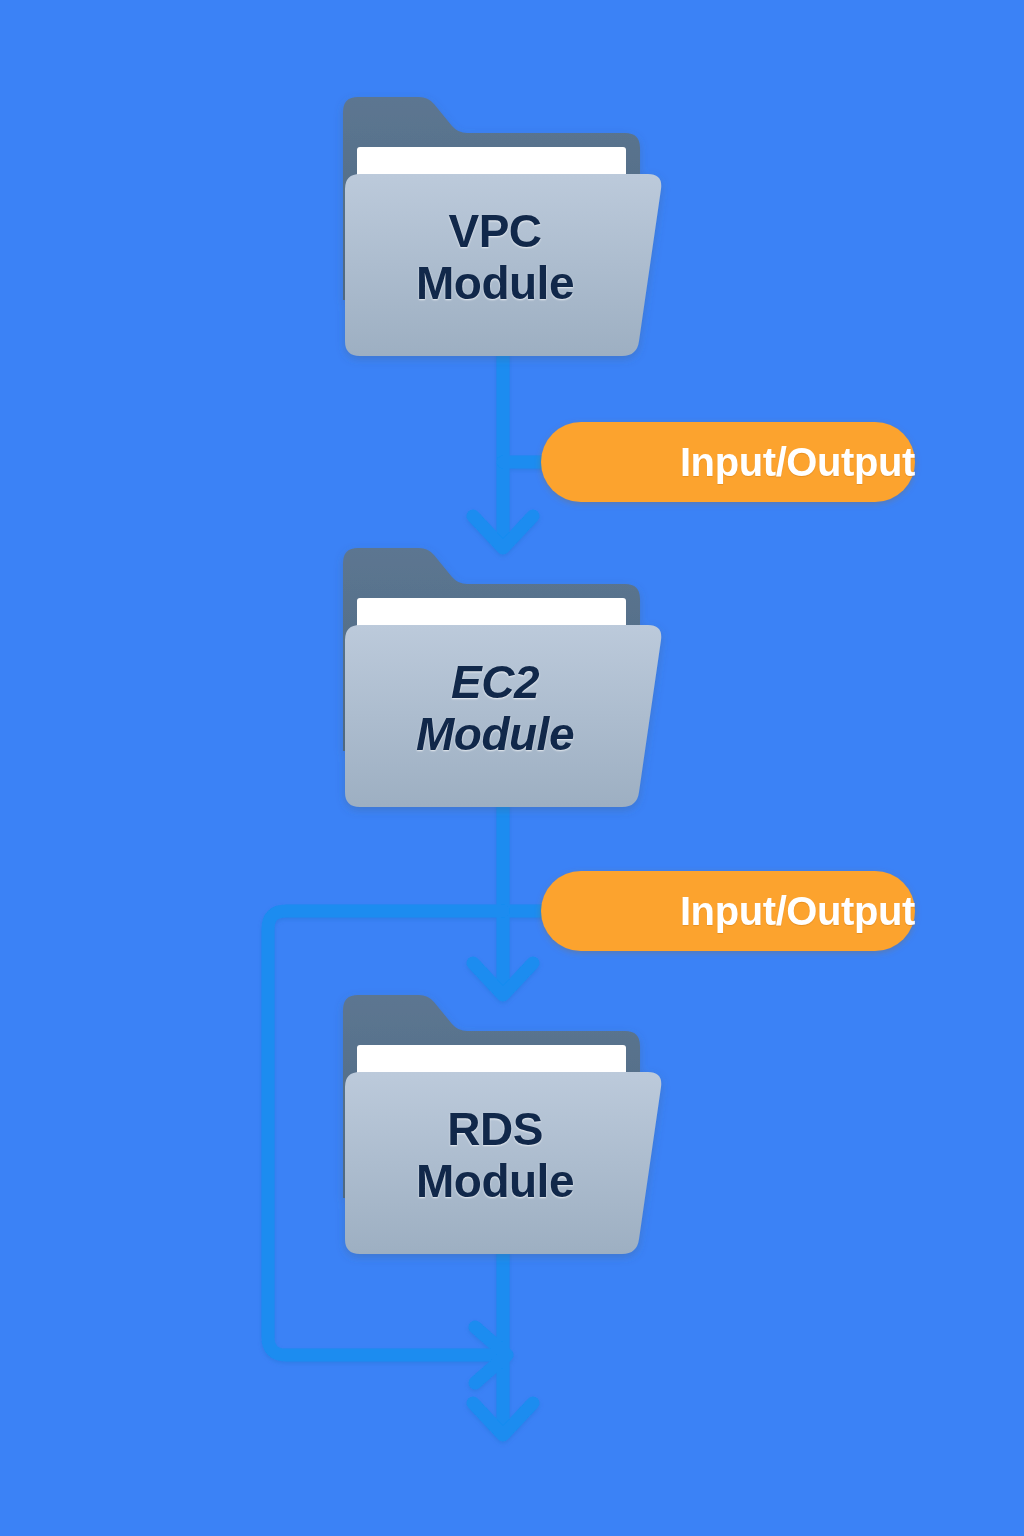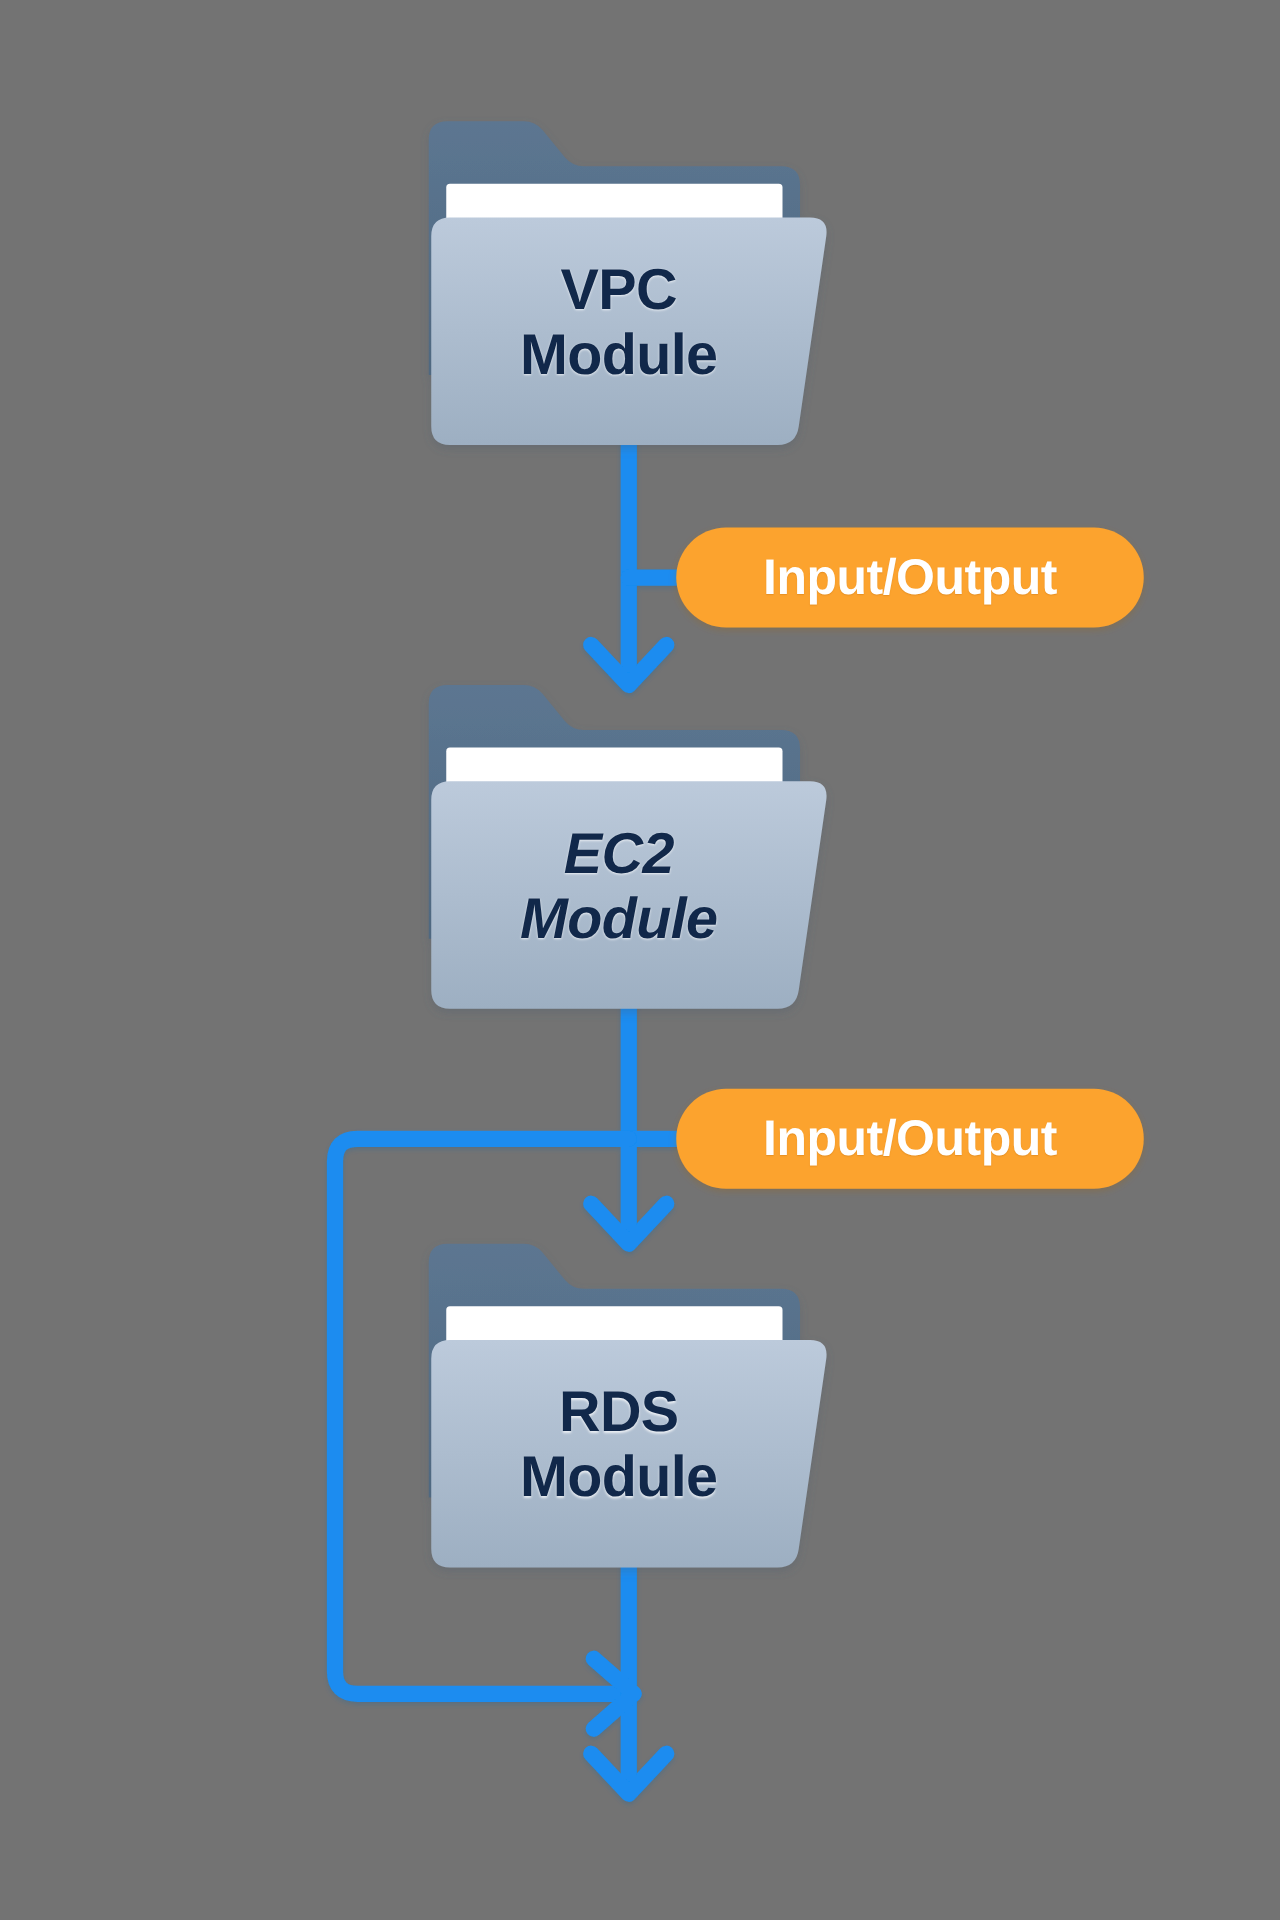--- a/index.html
+++ b/index.html
@@ -8,21 +8,21 @@
     padding: 0;
     background: #ffffff;
   }
   body {
     font-family: "Liberation Sans", "DejaVu Sans", sans-serif;
   }
   #canvas {
     position: relative;
     width: 1024px;
     height: 1536px;
-    background: #737373;
+    background: #3b82f6;
     overflow: hidden;
   }
   #diagram-svg {
     position: absolute;
     left: 0;
     top: 0;
     width: 1024px;
     height: 1536px;
     display: block;
   }
@@ -33,21 +33,21 @@
     font-size: 46px;
     line-height: 1.13;
     letter-spacing: -0.5px;
     color: #11284a;
     text-shadow: 0 1px 2px rgba(255,255,255,0.75);
     pointer-events: none;
     white-space: pre;
   }
   .badge-label {
     position: absolute;
-    text-align: center;
+    text-align: right;
     font-weight: bold;
     font-size: 40px;
     line-height: 1;
     letter-spacing: -0.4px;
     color: #ffffff;
     text-shadow: 0 1px 1px rgba(180,100,10,0.30);
     pointer-events: none;
     white-space: pre;
   }
   .hit {

